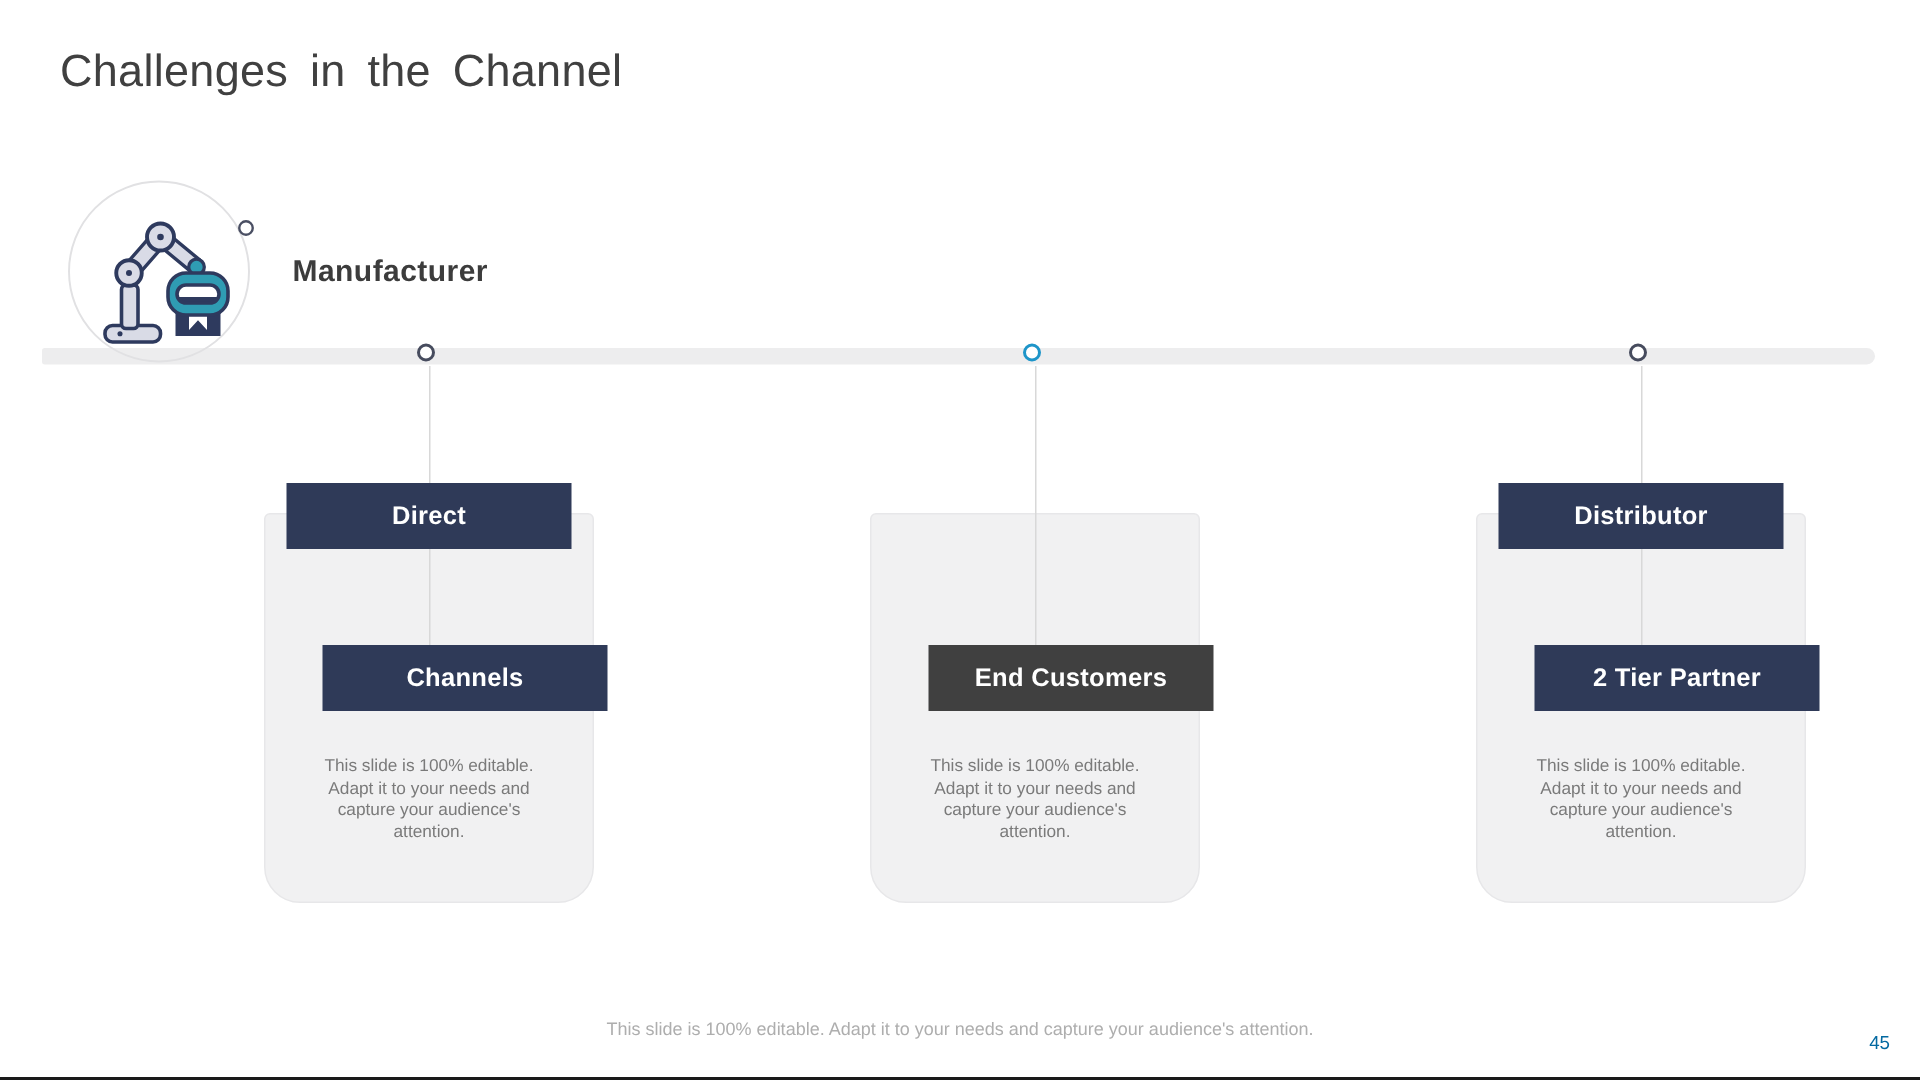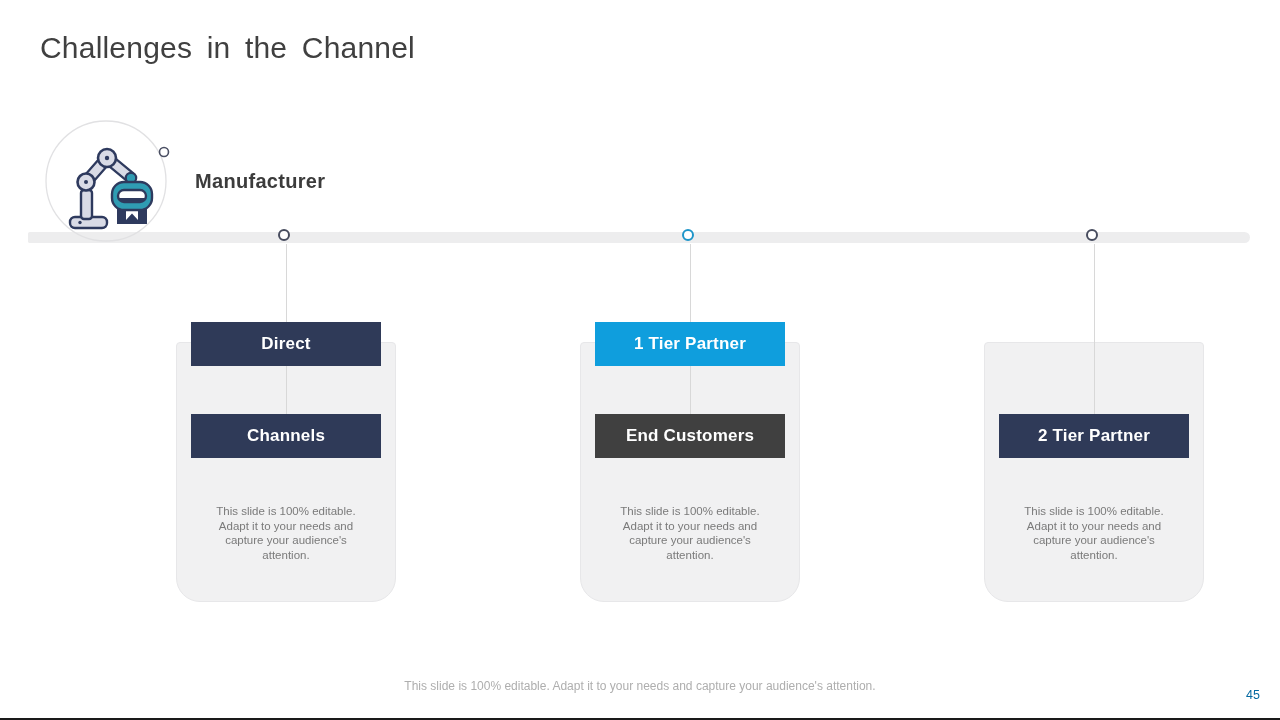--- a/index.html
+++ b/index.html
@@ -108,21 +108,21 @@
     height: 44px;
     line-height: 44px;
     text-align: center;
     color: #ffffff;
     font-size: 17px;
     font-weight: 700;
     letter-spacing: 0.2px;
     z-index: 3;
   }
   .label-box.top    { top: 92px; }
-  .label-box.bottom { top: 184px; }
+  .label-box.bottom { top: 200px; margin-left: 24px; }
 
   .desc {
     position: absolute;
     top: 274px;
     left: 25px;
     width: 170px;
     text-align: center;
     font-size: 11.5px;
     line-height: 14.5px;
     color: #7a7a7a;
@@ -188,29 +188,29 @@
     <div class="card"></div>
     <div class="label-box top" style="background-color: rgb(47, 58, 88);">Direct</div>
     <div class="label-box bottom" style="background-color: rgb(47, 58, 88);">Channels</div>
     <p class="desc">This slide is 100% editable. Adapt it to your needs and capture your audience's attention.</p>
   </div>
 
   <div class="column pos-1">
     <div class="node" style="border-color: rgb(30, 149, 201);"></div>
     <div class="connector"></div>
     <div class="card"></div>
-    <div class="label-box top" style="background-color: rgb(15, 158, 221);">1 Tier Partner</div>
     <div class="label-box bottom" style="background-color: #404040;">End Customers</div>
     <p class="desc">This slide is 100% editable. Adapt it to your needs and capture your audience's attention.</p>
   </div>
 
   <div class="column pos-2">
     <div class="node" style="border-color: rgb(71, 76, 94);"></div>
     <div class="connector"></div>
     <div class="card"></div>
+    <div class="label-box top" style="background-color: rgb(47, 58, 88);">Distributor</div>
     <div class="label-box bottom" style="background-color: rgb(47, 58, 88); text-align: center;">2 Tier Partner</div>
     <p class="desc">This slide is 100% editable. Adapt it to your needs and capture your audience's attention.</p>
   </div>
 
   <div class="footer-note">This slide is 100% editable. Adapt it to your needs and capture your audience's attention.</div>
   <div class="page-number">45</div>
 
 </div>
 
 </body></html>

